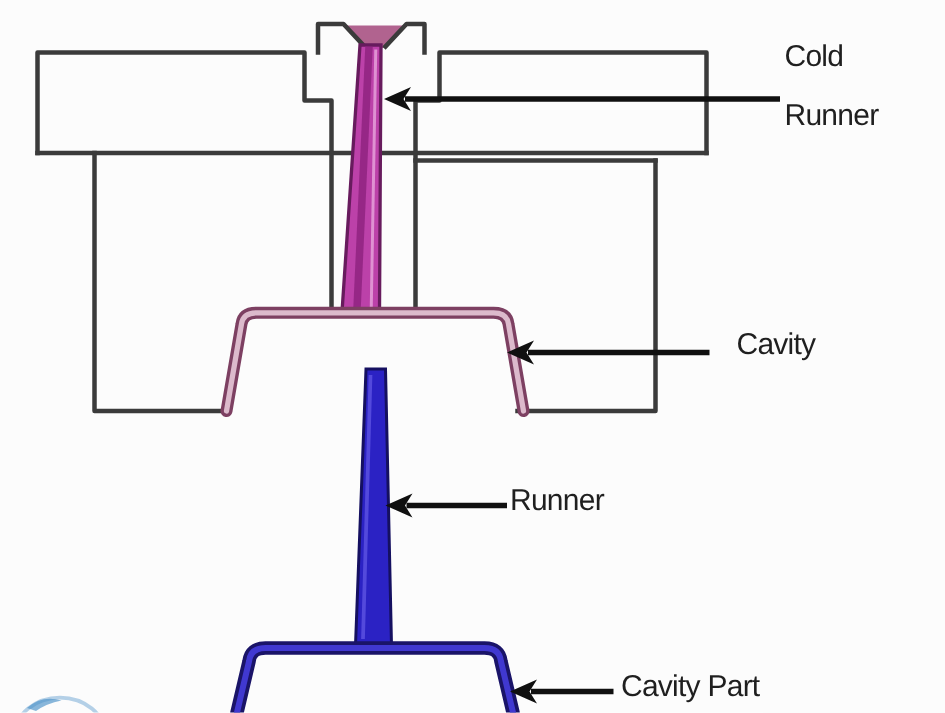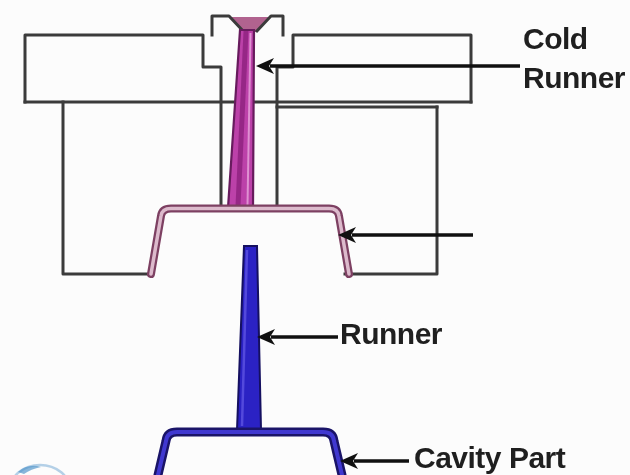--- a/index.html
+++ b/index.html
@@ -7,21 +7,21 @@
     position:relative;width:630px;height:475px;overflow:hidden;
     background:var(--background,#fcfcfc);
     font-family:"Liberation Sans",sans-serif;
   }
   .stage svg{position:absolute;left:0;top:0;}
   .mold{fill:none;stroke:var(--mold-outline,#3b3b3b);stroke-width:3;stroke-linejoin:round;stroke-linecap:square;}
   .arrow-shaft{stroke:var(--arrow,#101010);stroke-width:3.6;fill:none;}
   .arrow-head{fill:var(--arrow,#101010);stroke:none;}
   .lbl{
     position:absolute;white-space:nowrap;
-    font-weight:700;font-size:30px;line-height:34px;letter-spacing:-0.5px;
+    font-weight:400;font-size:20px;line-height:34px;letter-spacing:-0.5px;
     color:var(--label-text,#1f1f1f);
   }
   .lbl.two-line{line-height:39px;}
 </style>
 </head>
 <body>
 
 <div class="stage">
   <svg width="630" height="475" viewBox="0 0 630 475">
 
@@ -80,15 +80,16 @@
     <g>
       <ellipse cx="40" cy="490" rx="30" ry="25" fill="none" stroke="var(--watermark,#9cc2e0)" stroke-width="2.5" opacity="0.75"></ellipse>
       <path d="M18 472 Q28 463 41 467 Q31 469 24 474 Z" fill="var(--watermark-swirl,#4a90c8)" opacity="0.65"></path>
     </g>
   </svg>
 
   <div class="lbl two-line" style="left:523px;top:19px">
     <span>Cold</span><br>
     <span>Runner</span>
   </div>
+  <div class="lbl" style="left:491px;top:213px">Cavity</div>
   <div class="lbl" style="left:340px;top:317px">Runner</div>
   <div class="lbl" style="left:414px;top:441px">Cavity Part</div>
 </div>
 
 </body></html>

